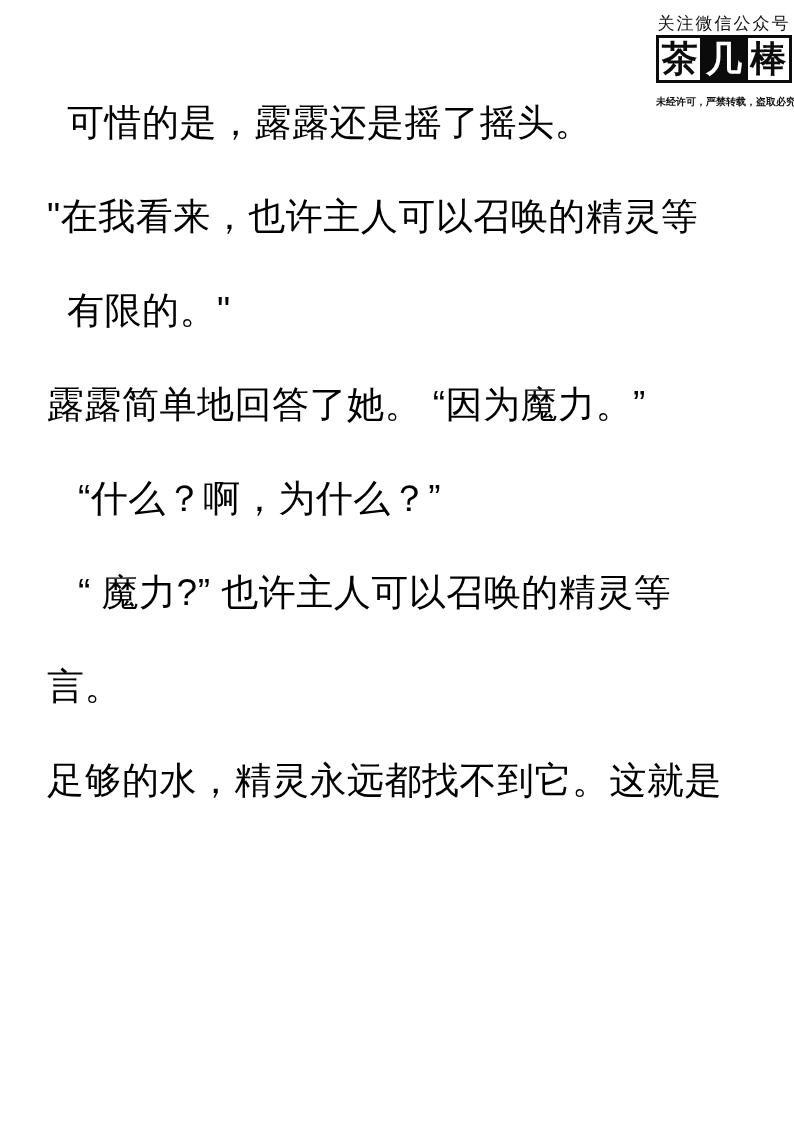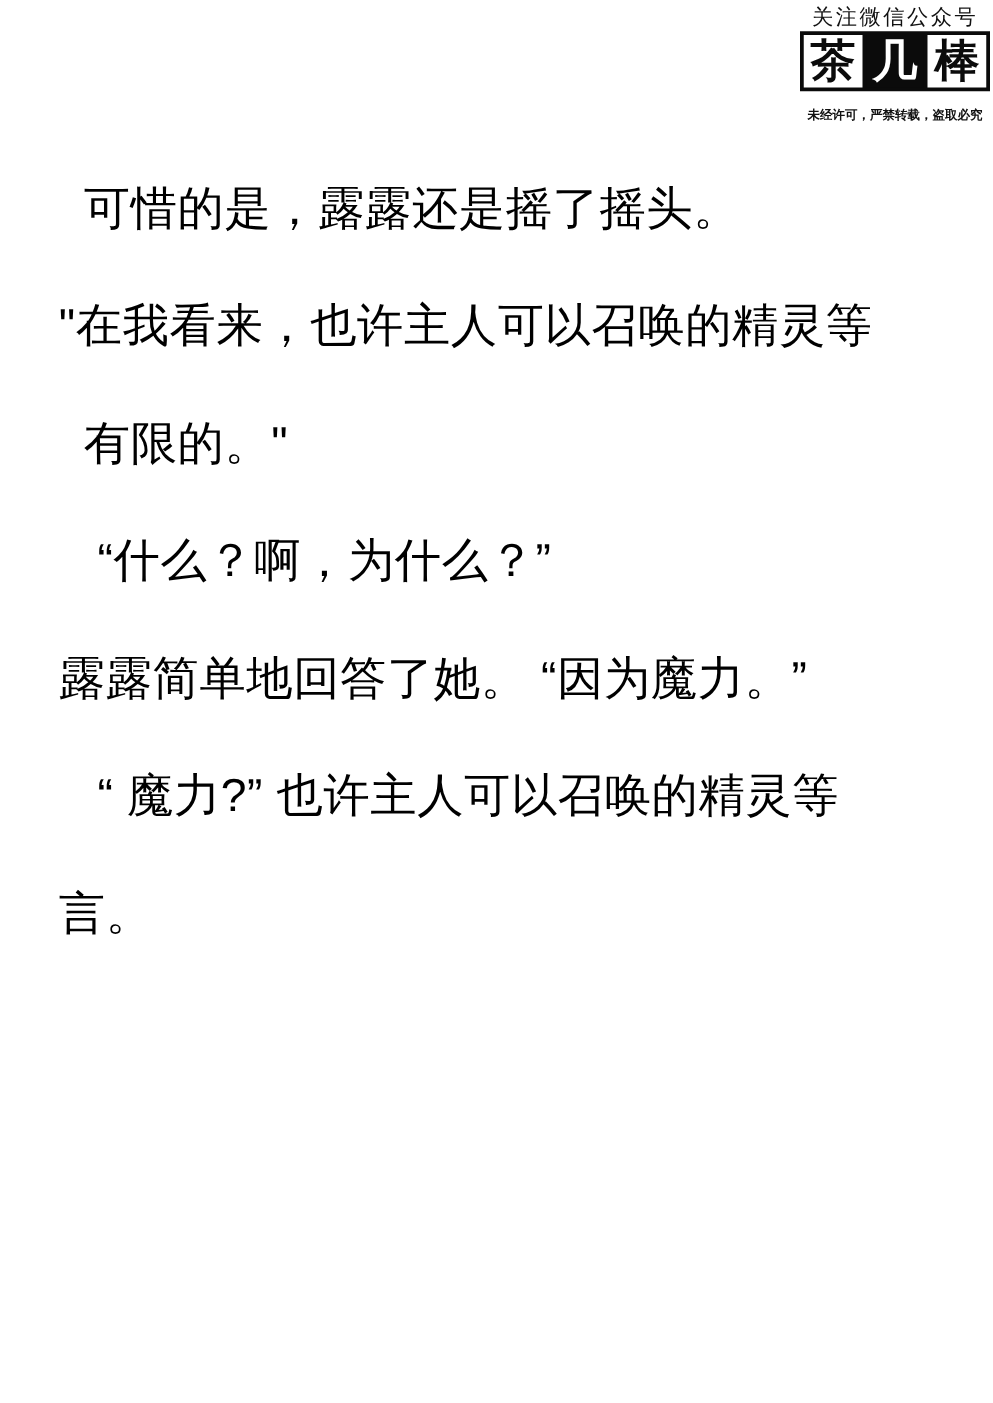--- a/index.html
+++ b/index.html
@@ -12,23 +12,23 @@
     width: 794px;
     height: 1122px;
     background: #ffffff;
     overflow: hidden;
     font-family: "Liberation Sans", sans-serif;
   }
 
   
   .watermark {
     position: absolute;
-    top: 2px;
+    top: 12px;
     right: 2px;
-    width: 152px;
+    width: 136px;
     text-align: center;
   }
   .wm-tagline {
     font-size: 17px;
     line-height: 23px;
     letter-spacing: 2px;
     color: #111111;
     white-space: nowrap;
     font-weight: 500;
   }
@@ -68,21 +68,21 @@
     white-space: nowrap;
     letter-spacing: 0px;
   }
 
   
   .content {
     position: absolute;
     top: 0;
     left: 0;
     right: 0;
-    padding: 120px 40px 0 47px;
+    padding: 76px 40px 0 47px;
     color: #000000;
   }
   .line {
     font-size: 37px;
     line-height: 94px;
     white-space: nowrap;
     letter-spacing: 0.5px;
   }
   .indent-0 { padding-left: 0; }
   .indent-1 { padding-left: 20px; }
@@ -90,24 +90,25 @@
 </style>
 </head>
 <body>
 
 <div class="page">
 
   <div class="content">
     <div class="line indent-1">可惜的是，露露还是摇了摇头。</div>
     <div class="line indent-0">"在我看来，也许主人可以召唤的精灵等</div>
     <div class="line indent-1">有限的。"</div>
+    <div class="line indent-0">露露简单地回答了她。 “因为魔力。”</div>
     <div class="line indent-2">“什么？啊，为什么？”</div>
-    <div class="line indent-0">露露简单地回答了她。 “因为魔力。”</div>
     <div class="line indent-2">“ 魔力?” 也许主人可以召唤的精灵等</div>
     <div class="line indent-0">言。</div>
+    <div class="line indent-0">足够的水，精灵永远都找不到它。这就是</div>
   </div>
 
   <div class="watermark">
     <div class="wm-tagline">关注微信公众号</div>
     <div class="wm-logo">
       <span class="wm-tile light">茶</span>
       <span class="wm-tile dark">几</span>
       <span class="wm-tile light">棒</span>
     </div>
     <div class="wm-notice">未经许可，严禁转载，盗取必究</div>

